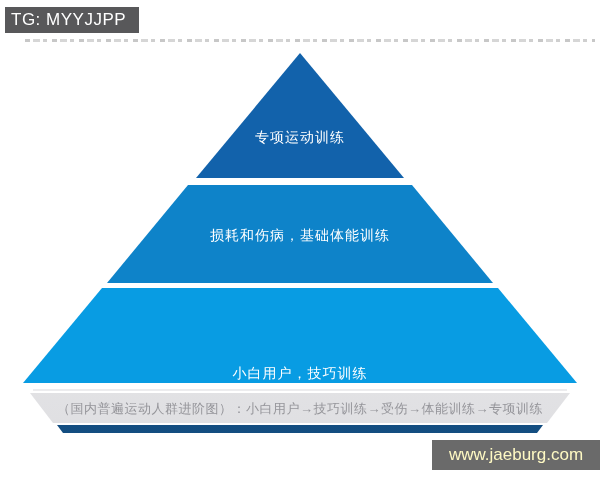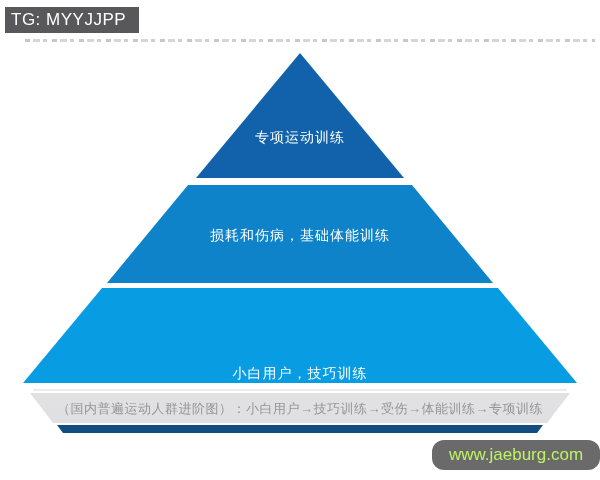--- a/index.html
+++ b/index.html
@@ -34,25 +34,24 @@
   }
   .badge-bottom {
     position: absolute;
     left: 432px;
     top: 440px;
     width: 168px;
     height: 30px;
     line-height: 30px;
     box-sizing: border-box;
     background: #6a6a6a;
-    color: #bef264;
+    color: #fef9c3;
     font-size: 17px;
     text-align: center;
     white-space: nowrap;
-    border-radius: 12px;
   }
 
   
   .watermark-line {
     position: absolute;
     left: 25px;
     top: 39px;
     width: 570px;
     height: 3px;
     opacity: 0.55;

